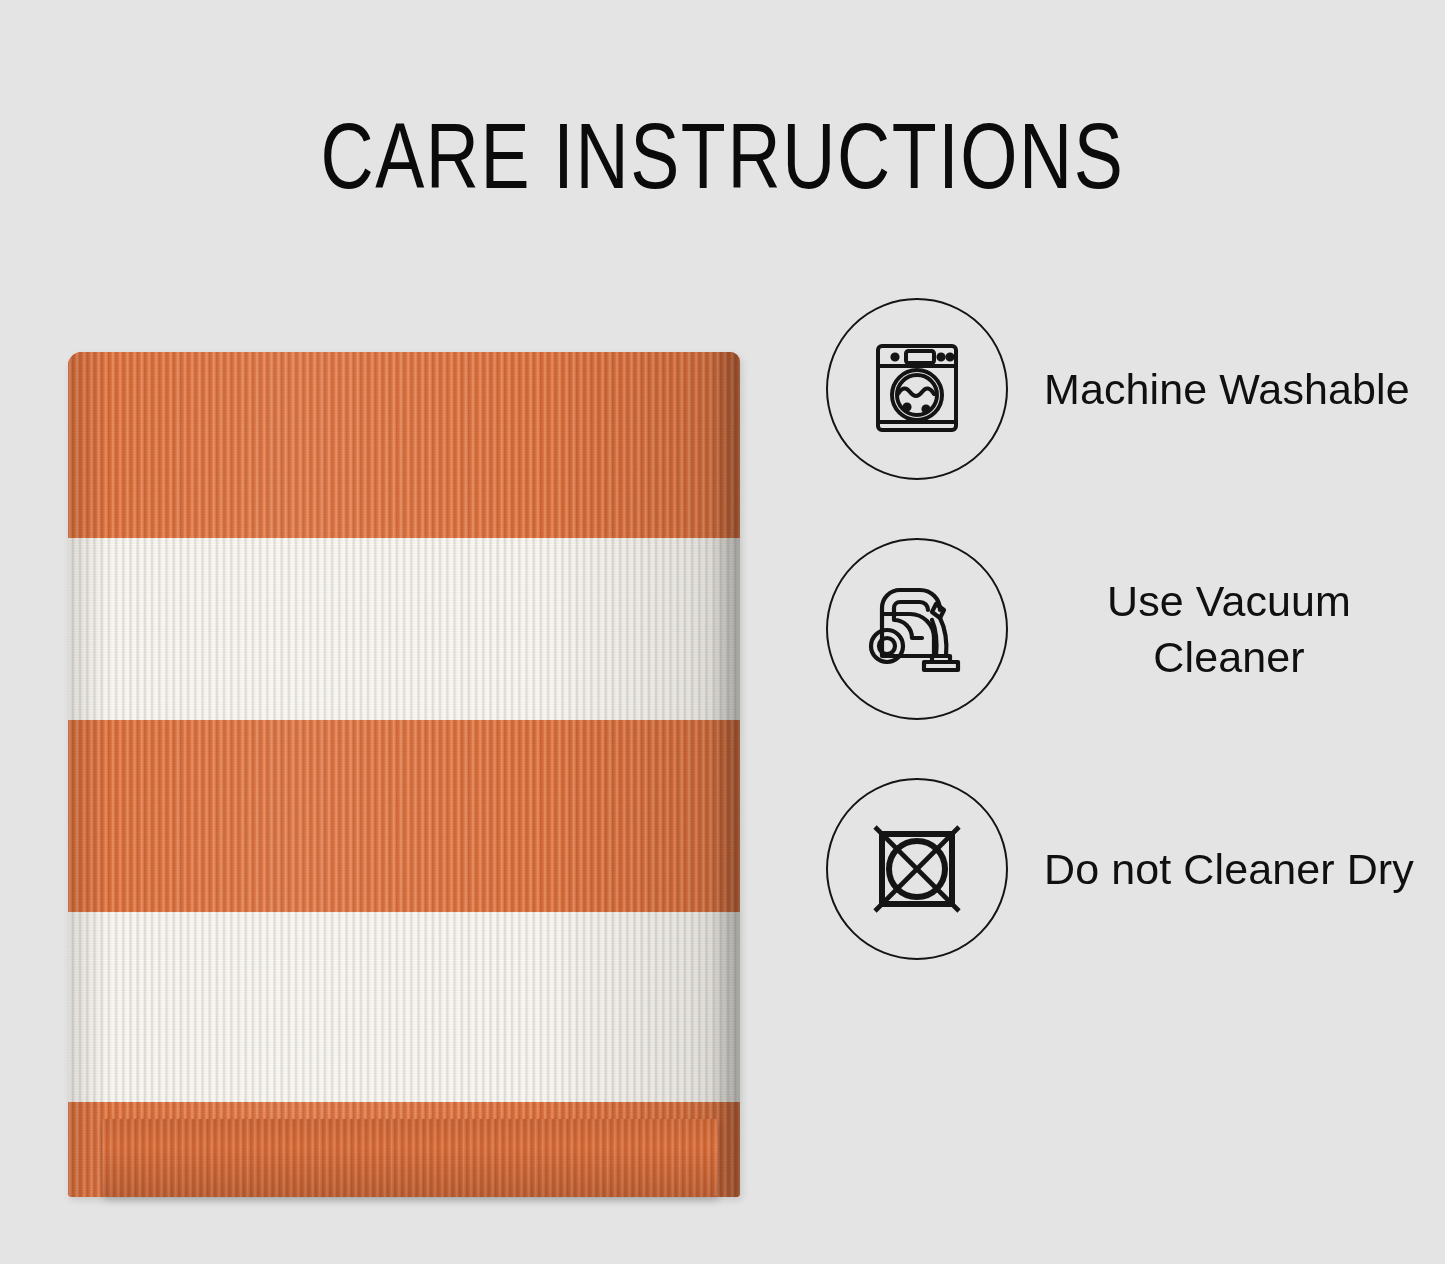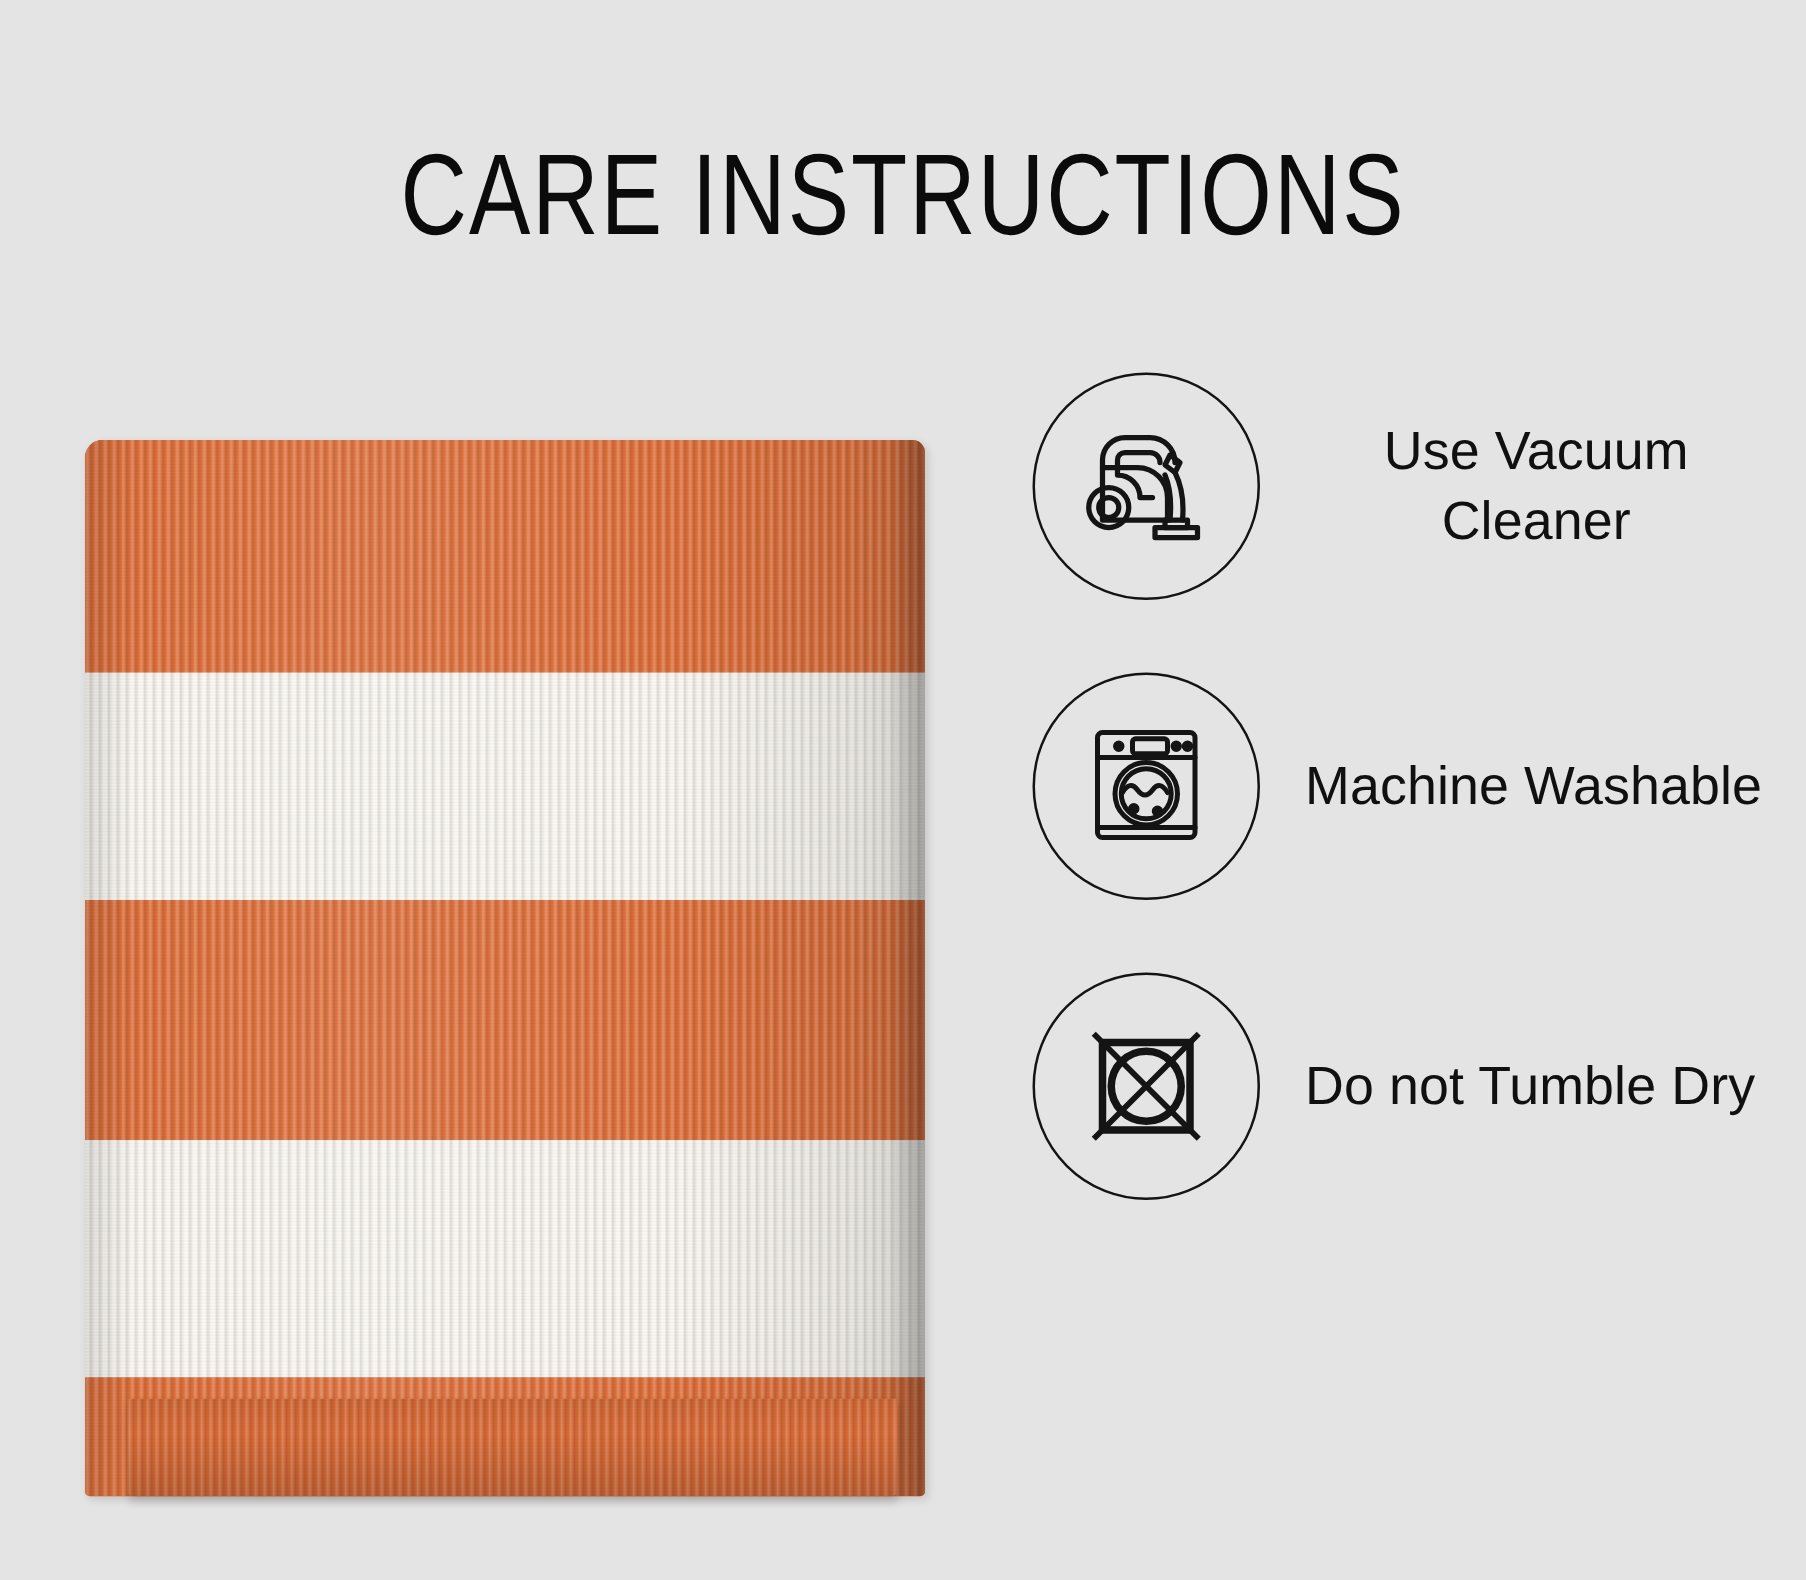--- a/index.html
+++ b/index.html
@@ -195,20 +195,49 @@
   <div class="rug-bottom-roll">
     <div class="rib-texture"></div>
     <div class="shade"></div>
   </div>
 </div>
 
 <div class="care-list">
 
   <div class="care-row">
     <div class="icon-circle">
+      <svg width="118" height="118" viewBox="0 0 118 118" fill="none" stroke="#141414" stroke-width="4" stroke-linecap="round" stroke-linejoin="round">
+
+        <rect x="20" y="16" width="78" height="84" rx="4"></rect>
+
+        <path d="M20 36 h78"></path>
+
+        <rect x="48" y="21" width="28" height="12" rx="2.5"></rect>
+
+        <circle cx="37" cy="27" r="2.6" fill="#141414"></circle>
+        <circle cx="83" cy="27" r="2.6" fill="#141414"></circle>
+        <circle cx="92" cy="27" r="2.6" fill="#141414"></circle>
+
+        <path d="M20 92 h78"></path>
+
+        <circle cx="59" cy="65" r="25"></circle>
+
+        <circle cx="59" cy="65" r="20"></circle>
+
+        <path d="M40 64 q6 -10 12 -2 q6 8 12 0 q6 -8 12 2"></path>
+
+        <circle cx="49" cy="77" r="2.6" fill="#141414"></circle>
+        <circle cx="68" cy="79" r="2.6" fill="#141414"></circle>
+      </svg>
+    </div>
+    <div class="care-label">Machine Washable</div>
+  </div>
+
+  <div class="care-row">
+    <div class="icon-circle">
       <svg width="118" height="118" viewBox="0 0 118 118" fill="none" stroke="#141414" stroke-width="4.2" stroke-linecap="round" stroke-linejoin="round">
 
         <path d="M24 44 h28 a24 24 0 0 1 24 24 v18 h-52 z"></path>
 
         <path d="M36 44 v6 a18 18 0 0 1 18 18 h10"></path>
 
         <circle cx="29" cy="76" r="16"></circle>
         <circle cx="29" cy="76" r="8"></circle>
 
         <path d="M24 44 v-6 a18 18 0 0 1 18 -18 h20 a20 20 0 0 1 20 20"></path>
@@ -219,58 +248,29 @@
         <path d="M82 48 q8 16 6 38"></path>
         <path d="M74 50 q6 14 4 36"></path>
 
         <path d="M74 86 h18 v6 h-18 z"></path>
         <path d="M66 92 h34 v8 h-34 z"></path>
       </svg>
     </div>
     <div class="care-label">Use Vacuum Cleaner</div>
   </div>
 
-  <div class="care-row">
-    <div class="icon-circle">
-      <svg width="118" height="118" viewBox="0 0 118 118" fill="none" stroke="#141414" stroke-width="4" stroke-linecap="round" stroke-linejoin="round">
-
-        <rect x="20" y="16" width="78" height="84" rx="4"></rect>
-
-        <path d="M20 36 h78"></path>
-
-        <rect x="48" y="21" width="28" height="12" rx="2.5"></rect>
-
-        <circle cx="37" cy="27" r="2.6" fill="#141414"></circle>
-        <circle cx="83" cy="27" r="2.6" fill="#141414"></circle>
-        <circle cx="92" cy="27" r="2.6" fill="#141414"></circle>
-
-        <path d="M20 92 h78"></path>
-
-        <circle cx="59" cy="65" r="25"></circle>
-
-        <circle cx="59" cy="65" r="20"></circle>
-
-        <path d="M40 64 q6 -10 12 -2 q6 8 12 0 q6 -8 12 2"></path>
-
-        <circle cx="49" cy="77" r="2.6" fill="#141414"></circle>
-        <circle cx="68" cy="79" r="2.6" fill="#141414"></circle>
-      </svg>
-    </div>
-    <div class="care-label">Machine Washable</div>
-  </div>
-
 
   <div class="care-row">
     <div class="icon-circle">
       <svg width="118" height="118" viewBox="0 0 118 118" fill="none" stroke="#141414" stroke-linecap="butt">
 
         <rect x="24" y="24" width="70" height="70" stroke-width="6"></rect>
 
         <circle cx="59" cy="59" r="28" stroke-width="6"></circle>
 
         <path d="M17 17 L101 101" stroke-width="4.6"></path>
         <path d="M101 17 L17 101" stroke-width="4.6"></path>
       </svg>
     </div>
-    <div class="care-label">Do not Tumble Dry</div>
+    <div class="care-label">Do not Cleaner Dry</div>
   </div>
 
 </div>
 
 </body></html>

